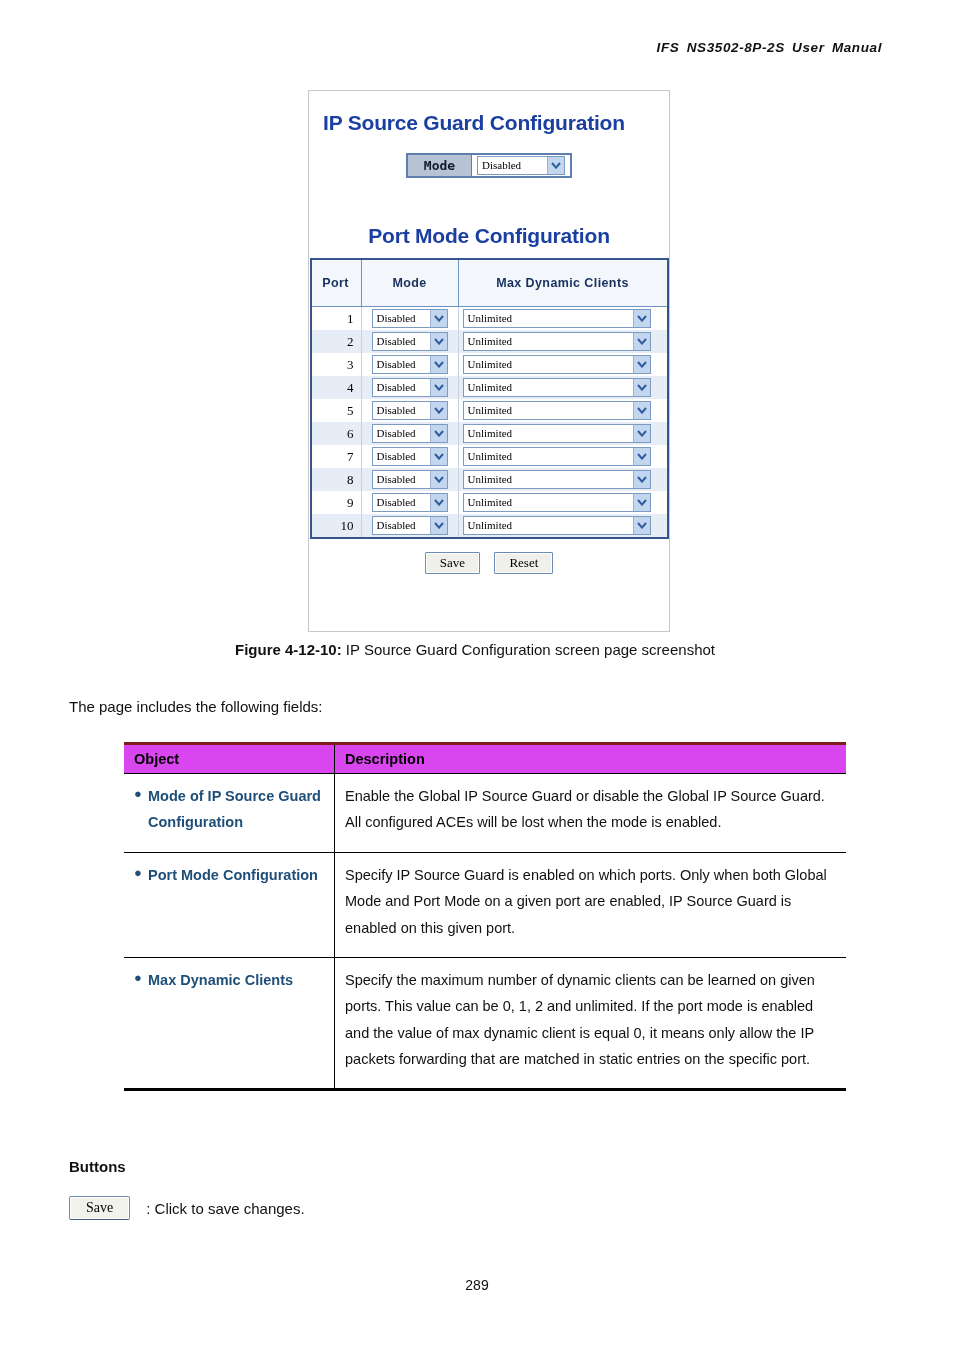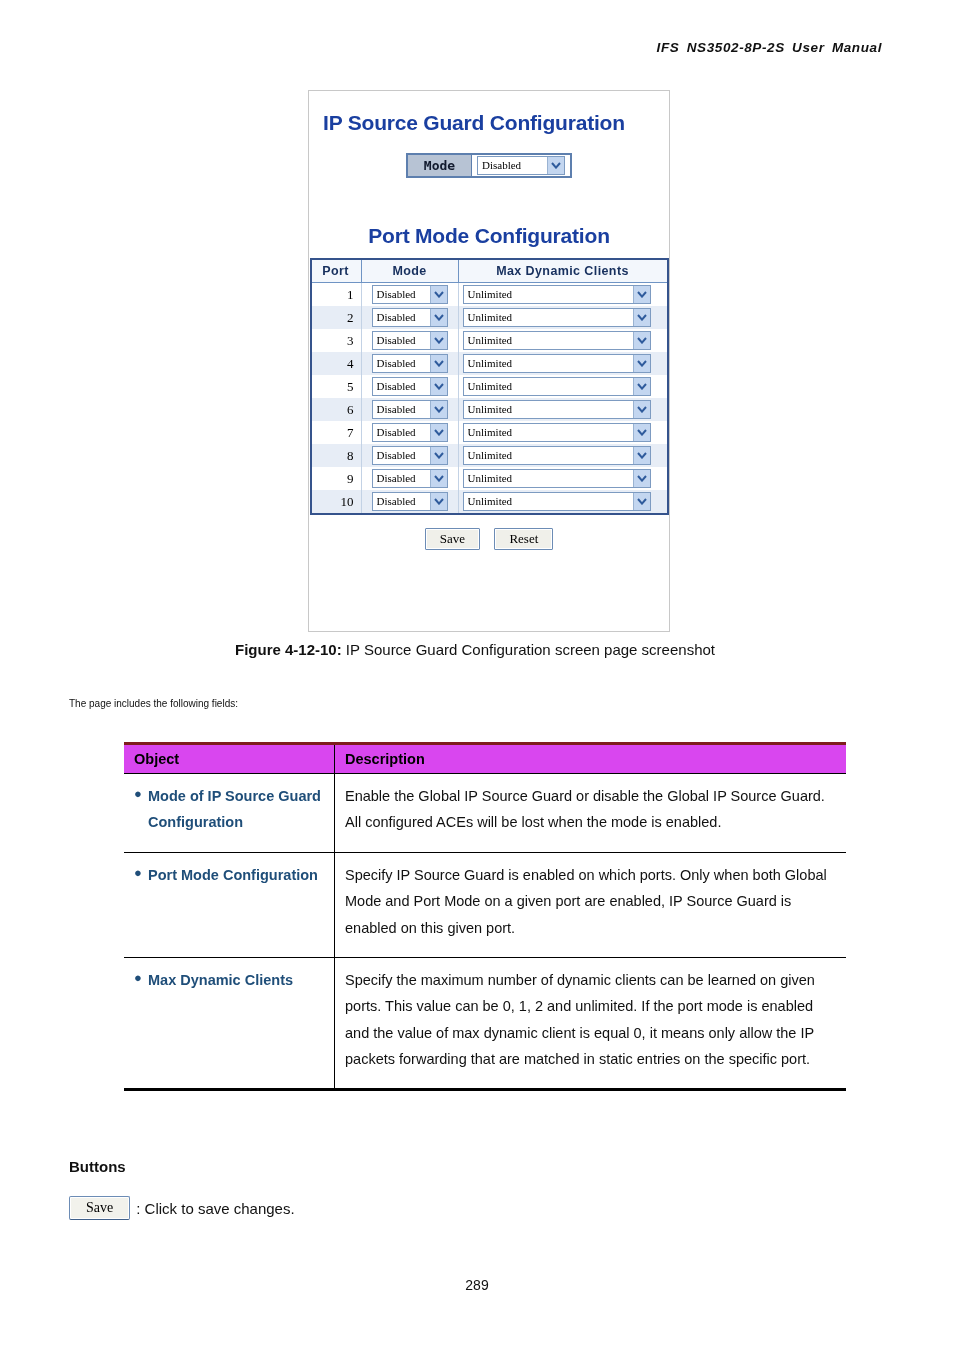--- a/index.html
+++ b/index.html
@@ -135,21 +135,21 @@
     background: #ffffff;
     font-family: "Liberation Serif", serif;
   }
   .port-table th {
     background: #f3f7fc;
     color: #17305e;
     font-family: "Liberation Sans", sans-serif;
     font-size: 12.5px;
     font-weight: bold;
     letter-spacing: 0.4px;
-    padding: 4px 6px;
+    padding: 16px 6px;
     border: 1px solid #6f94c4;
     text-align: center;
     white-space: nowrap;
   }
   .port-table td {
     border-left: 1px solid #c3d2e5;
     border-right: 1px solid #c3d2e5;
     padding: 2px 4px;
     font-size: 13px;
     vertical-align: middle;
@@ -188,21 +188,21 @@
     font-size: 15px;
     color: #111;
   }
   .figure-caption b { font-weight: bold; }
 
   
   .intro-text {
     position: absolute;
     top: 698px;
     left: 69px;
-    font-size: 10px;
+    font-size: 15px;
     color: #111;
   }
 
   
   .desc-table {
     position: absolute;
     top: 742px;
     left: 124px;
     width: 722px;
     border-collapse: collapse;
@@ -272,21 +272,21 @@
     border: 1px solid #6c8cb5;
     border-bottom-color: #41618b;
     background: #f2f2ec;
     font-family: "Liberation Serif", serif;
     font-size: 14px;
     color: #000;
     padding: 3px 16px;
     border-radius: 2px;
     box-shadow: inset 0 0 0 1px #ffffff;
   }
-  .btn-inline-text { margin-left: 6px; }
+  .btn-inline-text { margin-left: 16px; }
 
   
   .page-number {
     position: absolute;
     top: 1277px;
     left: 0;
     width: 954px;
     text-align: center;
     font-size: 14px;
     color: #111;

